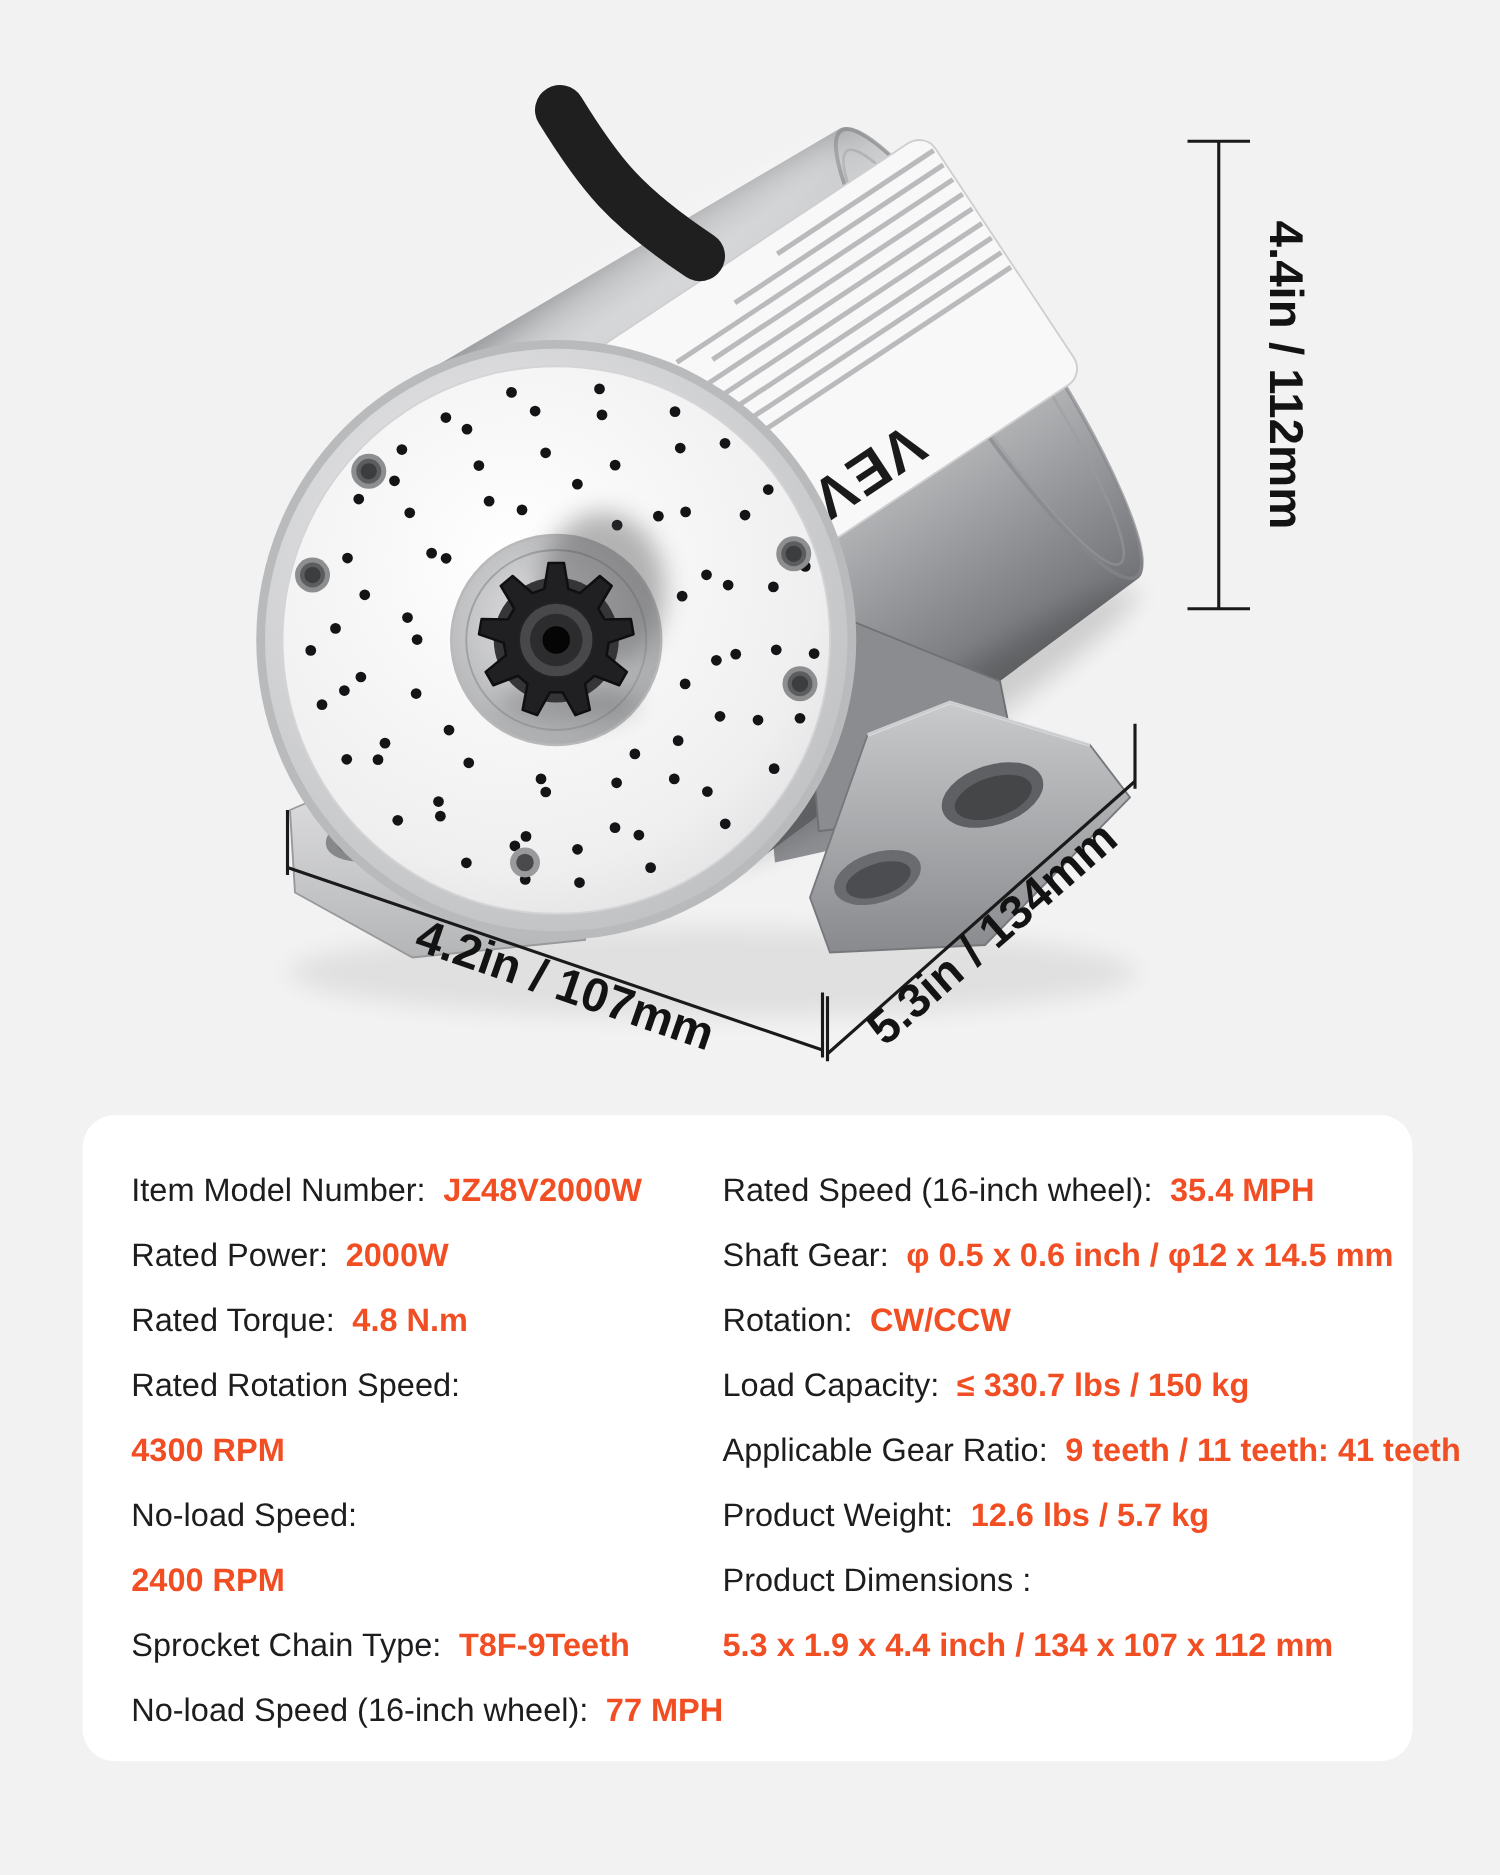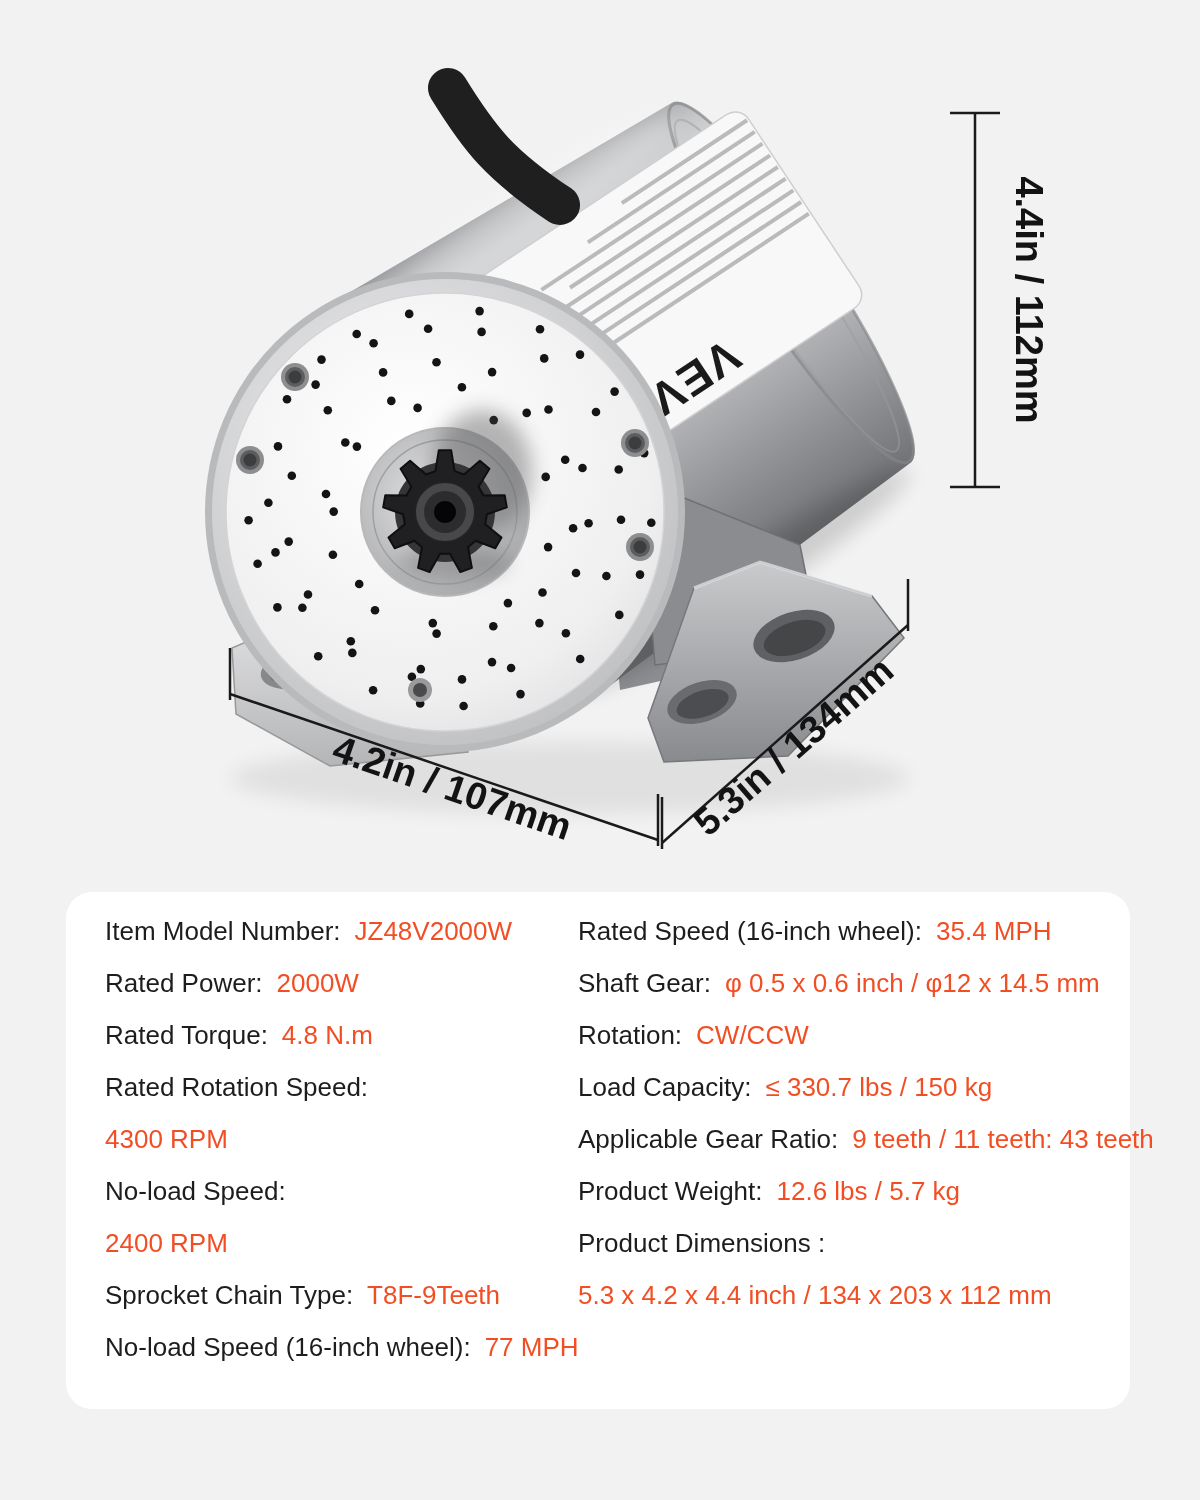--- a/index.html
+++ b/index.html
@@ -4,25 +4,25 @@
 <style>
   html,body{margin:0;padding:0}
   .canvas{position:relative;width:1200px;height:1500px;background:#f2f2f3;overflow:hidden;
           font-family:"Liberation Sans",sans-serif;}
   .photo{position:absolute;top:0;left:0}
   .spec-card{position:absolute;left:66px;top:892px;width:1064px;height:517px;background:#ffffff;
              border-radius:26px;display:flex;box-sizing:border-box;padding-top:24px}
   .spec-col{display:flex;flex-direction:column}
   .spec-col.left{width:473px;padding-left:39px}
   .spec-col.right{flex:1}
-  .spec-row{height:52px;display:flex;align-items:flex-start;font-size:26px;color:#1d1d1f;white-space:nowrap}
+  .spec-row{height:52px;display:flex;align-items:flex-end;font-size:26px;color:#1d1d1f;white-space:nowrap}
   .spec-label{font-weight:400}
   .spec-label:empty{display:none}
   .spec-label:not(:empty)+.spec-value{margin-left:14px}
-  .spec-value{color:var(--accent,#f24e24);font-weight:400}
+  .spec-value{color:var(--accent,#f24e24);font-weight:700}
   .dim-text{fill:#131313;font-weight:bold;font-size:38px}
 </style>
 </head>
 <body>
 
 <div class="canvas">
 
   <svg class="photo" width="1200" height="880" viewBox="0 0 1200 880">
     <defs>
       <linearGradient id="bodyGrad" gradientUnits="userSpaceOnUse" x1="0" y1="-240" x2="0" y2="240">
@@ -326,28 +326,28 @@
         <div class="spec-row">
           <span class="spec-label">Rotation:</span>
           <span class="spec-value">CW/CCW</span>
         </div>
         <div class="spec-row">
           <span class="spec-label">Load Capacity:</span>
           <span class="spec-value">≤ 330.7 lbs / 150 kg</span>
         </div>
         <div class="spec-row">
           <span class="spec-label">Applicable Gear Ratio:</span>
-          <span class="spec-value">9 teeth / 11 teeth: 43 teeth</span>
+          <span class="spec-value">9 teeth / 11 teeth: 41 teeth</span>
         </div>
         <div class="spec-row">
           <span class="spec-label">Product Weight:</span>
           <span class="spec-value">12.6 lbs / 5.7 kg</span>
         </div>
         <div class="spec-row">
           <span class="spec-label">Product Dimensions :</span>
           <span class="spec-value"></span>
         </div>
         <div class="spec-row">
-          <span class="spec-value">5.3 x 4.2 x 4.4 inch / 134 x 203 x 112 mm</span>
+          <span class="spec-value">5.3 x 1.9 x 4.4 inch / 134 x 107 x 112 mm</span>
         </div>
       </div>
   </div>
 </div>
 
 </body></html>

